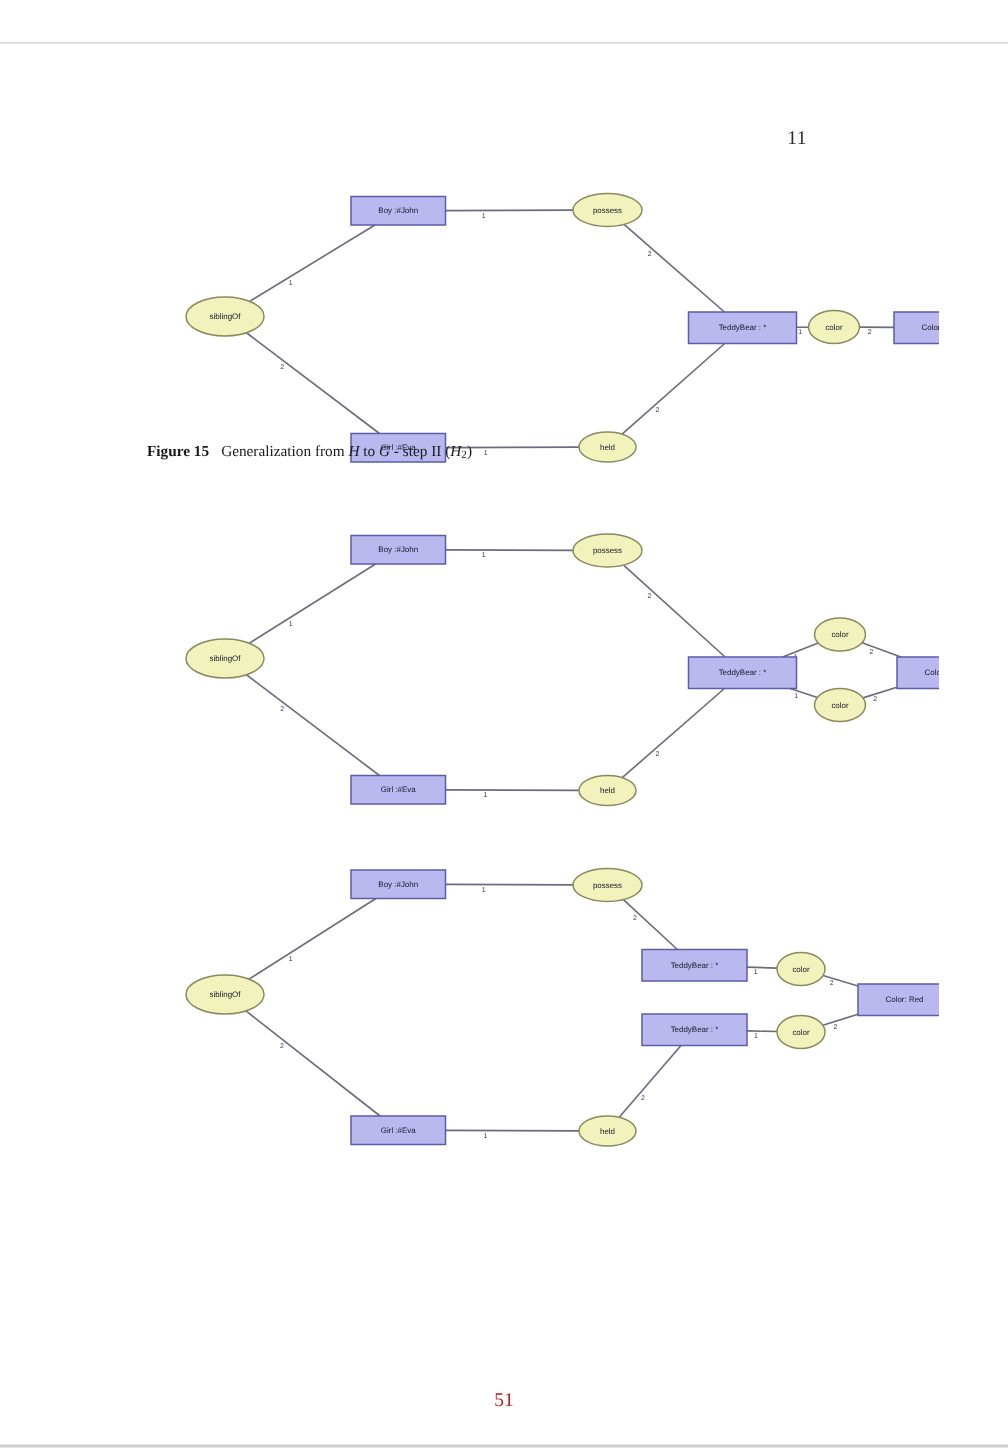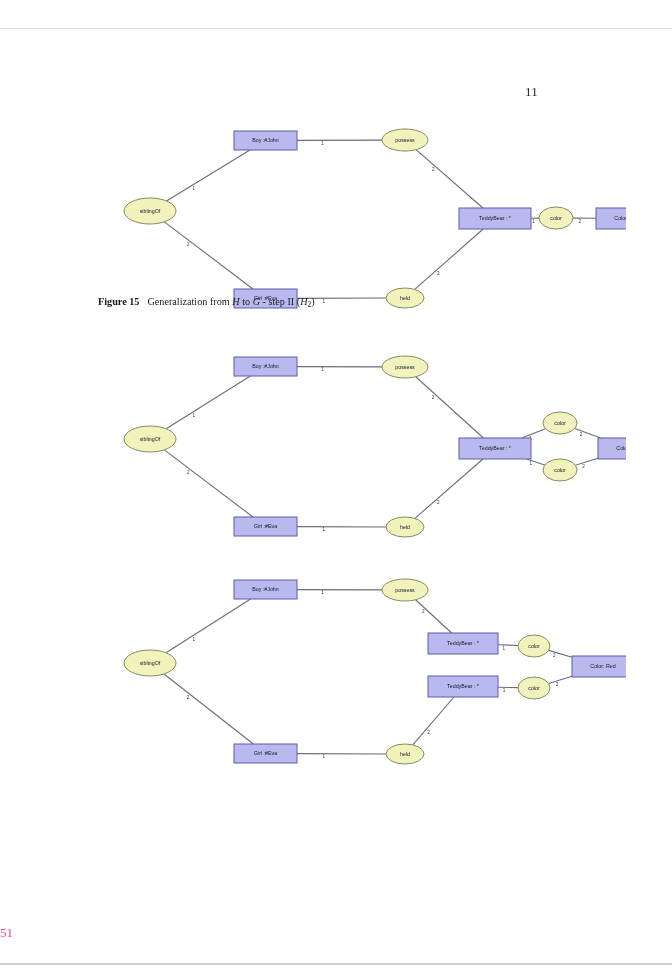--- a/index.html
+++ b/index.html
@@ -42,24 +42,24 @@
     font-size: 13px;
     font-family: "Liberation Serif", serif;
     color: #2b2b2b;
     letter-spacing: .3px;
   }
   .folio-bottom {
     position: absolute;
     left: 0;
     top: 925px;
     width: 672px;
-    text-align: left;
+    text-align: center;
     font-size: 13px;
     font-family: "Liberation Serif", serif;
-    color: #ec4899;
+    color: #b91c1c;
   }
   .figure-block {
     position: absolute;
     left: 0;
     width: 672px;
   }
   .figure-canvas {
     display: block;
     margin: 0 auto;
   }

